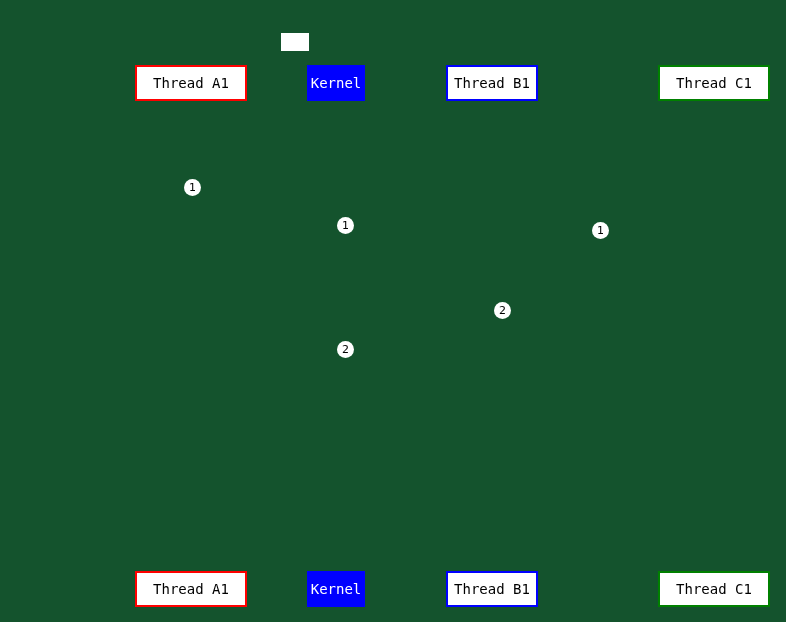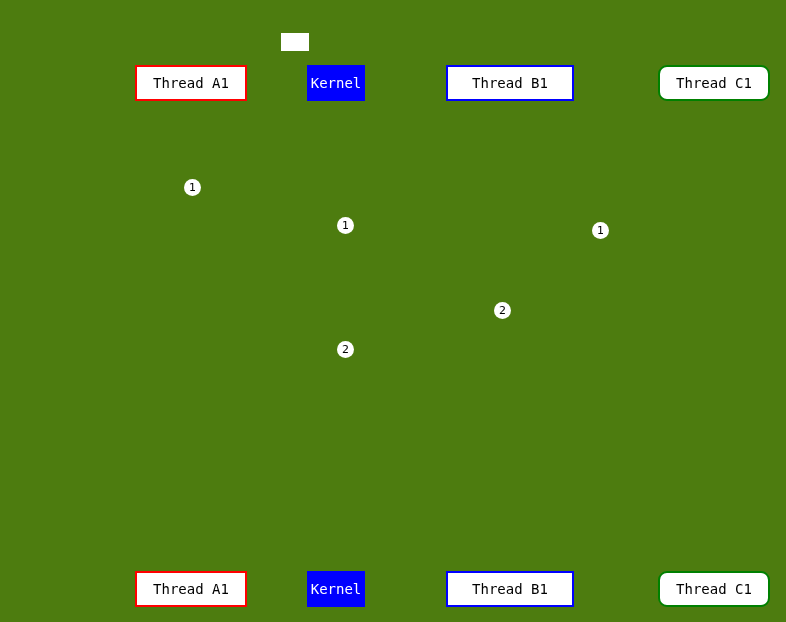--- a/index.html
+++ b/index.html
@@ -11,42 +11,42 @@
     height: 622px;
     background: #000000;
     position: relative;
     font-family: "DejaVu Sans Mono", "Liberation Mono", monospace;
   }
   .canvas {
     position: absolute;
     left: 0; top: 0;
     width: 786px;
     height: 622px;
-    background: #4d7c0f;
+    background: #14532d;
     overflow: hidden;
   }
   
   .participant {
     position: absolute;
     height: 36px;
     border: 2px solid #ffffff;
     box-sizing: border-box;
     display: flex;
     align-items: center;
     justify-content: center;
     font-size: 14px;
     font-family: "DejaVu Sans Mono", "Liberation Mono", monospace;
     white-space: nowrap;
   }
   .row-top    { top: 65px; }
   .row-bottom { top: 571px; }
   .p0 { left: 135px; width: 112px; }
   .p1 { left: 307px; width: 58px;  }
-  .p2 { left: 446px; width: 128px; }
-  .p3 { left: 658px; width: 112px; border-radius: 9px; }
+  .p2 { left: 446px; width: 92px; }
+  .p3 { left: 658px; width: 112px; }
 
   
   .marker {
     position: absolute;
     width: 17px;
     height: 17px;
     border-radius: 50%;
     background: #ffffff;
     color: #000000;
     display: flex;

